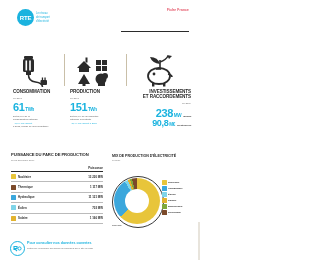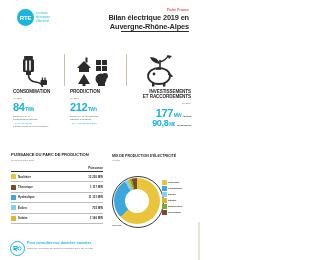--- a/index.html
+++ b/index.html
@@ -122,24 +122,20 @@
   <div class="header">
     <div class="logo-wrap">
       <div class="logo-circle">RTE</div>
       <div class="logo-text">
         <span>Le réseau</span>
         <span>de transport</span>
         <span>d'électricité</span>
       </div>
     </div>
     <div class="fiche-label">Fiche France</div>
-    <div class="title">
-      <span class="l1">Bilan électrique 2019 en</span>
-      <span class="l2">Auvergne-Rhône-Alpes</span>
-    </div>
     <div class="title-rule"></div>
   </div>
 
   <div class="iconrow">
     <div class="icol a">
       <svg width="34" height="32" viewBox="0 0 34 32">
         <rect x="7" y="1" width="9" height="3" rx="1" fill="#2B2B2B"></rect>
         <rect x="6" y="4" width="11" height="13" rx="1.5" fill="#2B2B2B"></rect>
         <rect x="8.5" y="5.5" width="1.6" height="10" fill="#fff"></rect>
         <rect x="12.2" y="5.5" width="1.6" height="10" fill="#fff"></rect>
@@ -183,49 +179,49 @@
   </div>
   <div class="vdiv v1"></div>
   <div class="vdiv v2"></div>
 
   <div class="stats">
 
     <div class="scol a">
       <div class="s-head">CONSOMMATION</div>
       <div class="s-sub">en 2019</div>
       <div class="s-big">
-        <span>84</span><span class="s-unit">TWh</span>
+        <span>61</span><span class="s-unit">TWh</span>
       </div>
       <div class="s-note">
         <div>soit 11,3 % de la</div>
         <div>consommation nationale</div>
         <div class="acc">- 1,8 % par rapport</div>
         <div>à 2018, corrigé de l'aléa climatique</div>
       </div>
     </div>
 
     <div class="scol b">
       <div class="s-head">PRODUCTION</div>
       <div class="s-sub">en 2019</div>
       <div class="s-big">
-        <span>212</span><span class="s-unit">TWh</span>
+        <span>151</span><span class="s-unit">TWh</span>
       </div>
       <div class="s-note">
         <div>soit 21,7 % de la production</div>
         <div>nationale d'électricité</div>
         <div class="acc">- 2,1 % par rapport à 2018</div>
       </div>
     </div>
 
     <div class="scol c s-c-align">
       <div class="s-head">INVESTISSEMENTS</div>
       <div class="s-head">ET RACCORDEMENTS</div>
       <div class="s-sub">en 2019</div>
       <div class="s-big">
-        <span>177</span><span class="s-unit">MW</span><span class="s-tag">raccordés</span>
+        <span>238</span><span class="s-unit">MW</span><span class="s-tag">raccordés</span>
       </div>
       <div class="s-big2">
         <span>90,8</span><span class="s-unit">M€</span><span class="s-tag">investis par RTE</span>
       </div>
     </div>
   </div>
 
   <div class="tbl-sec">
     <div class="tbl-title">PUISSANCE DU PARC DE PRODUCTION</div>
     <div class="tbl-sub">au 31 décembre 2019</div>

